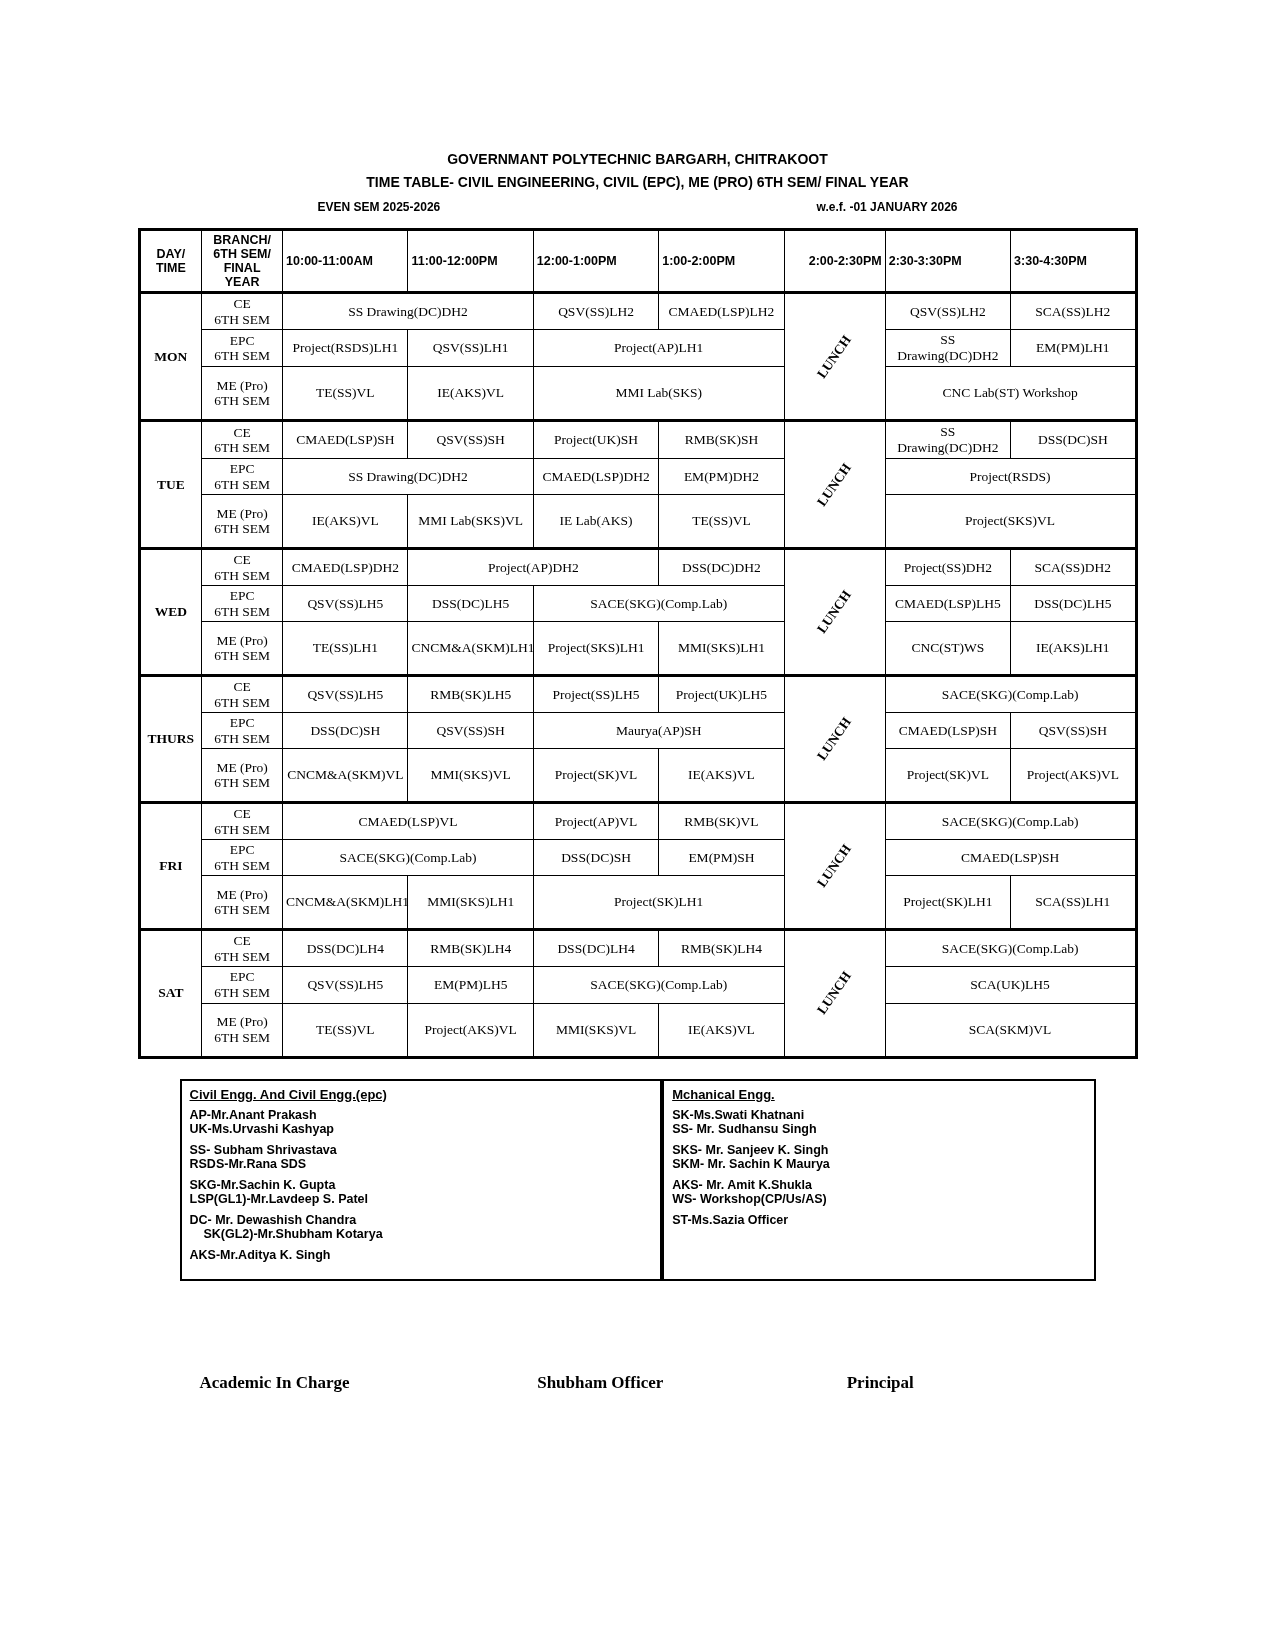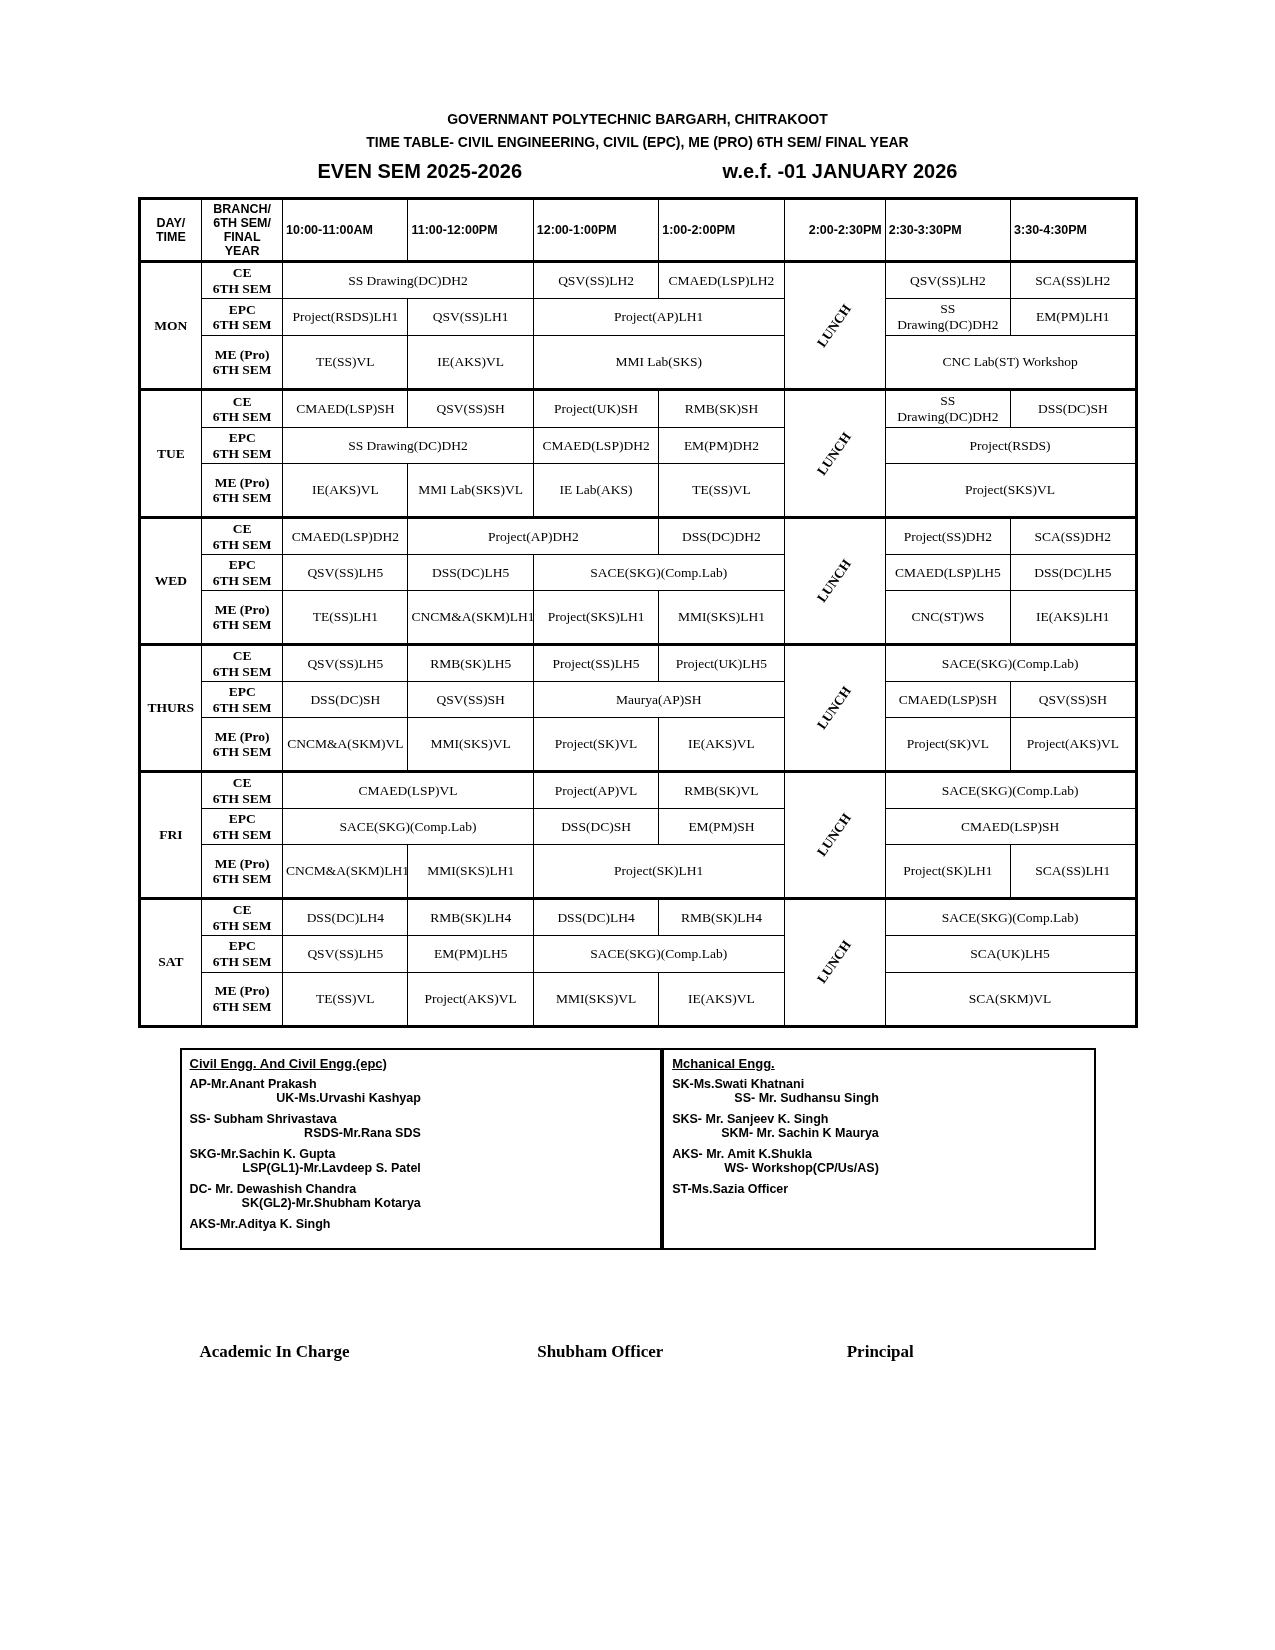--- a/index.html
+++ b/index.html
@@ -20,32 +20,33 @@
     height: 1650px;
     box-sizing: border-box;
   }
   .header {
     text-align: center;
     font-family: "Liberation Sans", sans-serif;
     font-weight: bold;
     font-size: 14px;
     padding-top: 108px;
     line-height: 1.65;
+    margin-top: 40px;
   }
   .header .line1, .header .line2 {
     display: block;
   }
   .subhead {
     display: flex;
     justify-content: space-between;
     width: 640px;
     margin: 6px auto 0 auto;
     font-family: "Liberation Sans", sans-serif;
     font-weight: bold;
-    font-size: 20px;
+    font-size: 12px;
   }
   table.tt {
     border-collapse: collapse;
     margin: 14px auto 0 auto;
     width: 1000px;
     table-layout: fixed;
   }
   table.tt td, table.tt th {
     border: 1px solid #000;
     text-align: center;
@@ -62,21 +63,21 @@
   .col-day { width: 62px; }
   .col-branch { width: 80px; }
   .col-slot { width: 124px; }
   .col-lunch { width: 100px; }
   .daycell {
     font-weight: bold;
     font-family: "Liberation Sans", sans-serif;
     font-size: 13.5px;
   }
   .branchcell {
-    font-weight: bold;
+    font-weight: normal;
     font-family: "Liberation Sans", sans-serif;
     font-size: 12.5px;
     line-height: 1.15;
   }
   .lunchcell {
     font-weight: bold;
     font-family: "Liberation Sans", sans-serif;
     font-size: 14px;
   }
   .lunch-rot {
@@ -107,21 +108,21 @@
     text-decoration: underline;
     margin-bottom: 6px;
     font-size: 13px;
   }
   .legend-row {
     display: flex;
     margin-bottom: 7px;
     flex-direction: column;
   }
   .legend-row > div:first-child { width: 50%; }
-  .legend-row > div:last-child { width: 50%; text-align: right; }
+  .legend-row > div:last-child { width: 50%; }
   .signatures {
     display: flex;
     width: 1000px;
     margin: 92px auto 0 auto;
     font-family: "Liberation Serif", serif;
     font-weight: bold;
     font-size: 17px;
   }
   .sig { text-align: left; }
   .sig1 { width: 360px; padding-left: 62px; }

